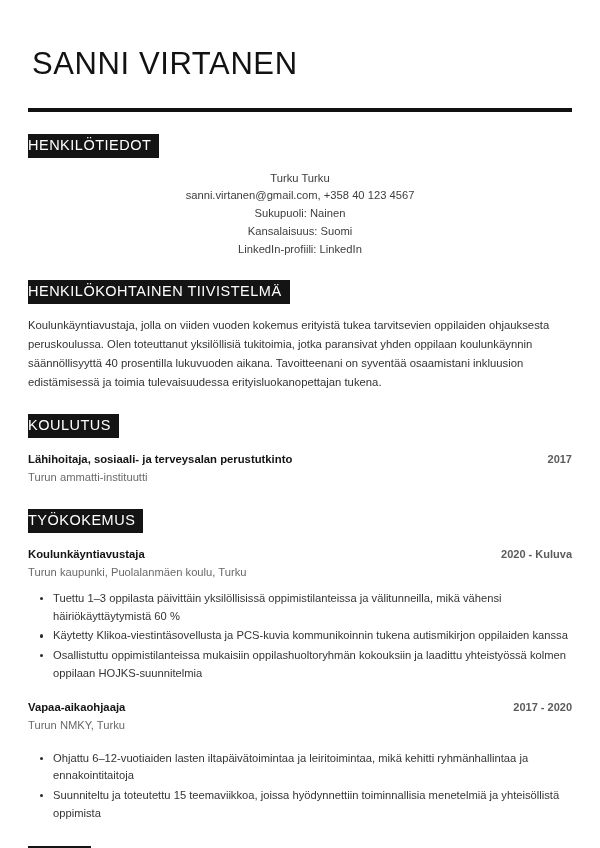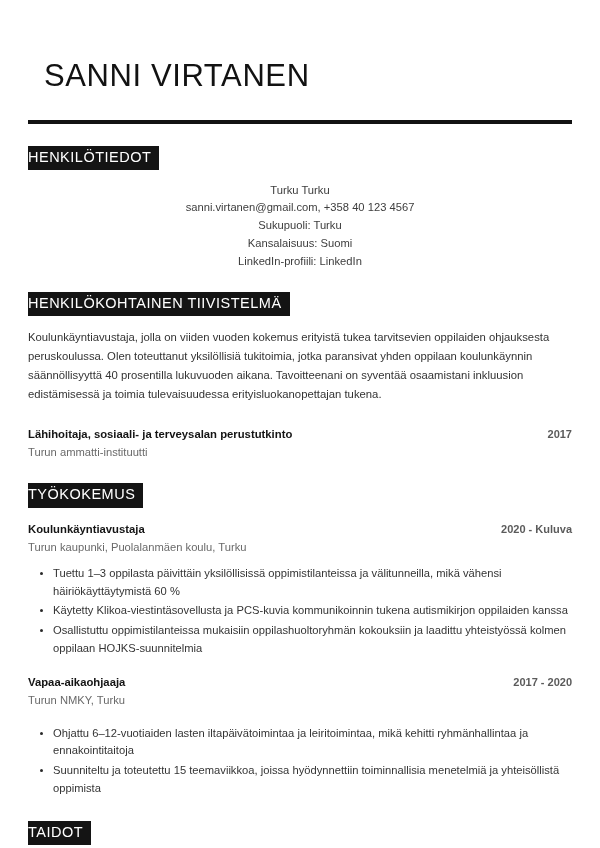--- a/index.html
+++ b/index.html
@@ -23,21 +23,21 @@
     top: 0;
     width: 544px;
   }
 
   
   .name {
     font-size: 31px;
     font-weight: 400;
     letter-spacing: 0.6px;
     color: #121212;
-    margin: 16px;
+    margin: 4px;
     padding-top: 42px;
     line-height: 1.15;
     white-space: nowrap;
   }
   .top-rule {
     height: 4px;
     background: #121212;
     margin-top: 26px;
     width: 100%;
   }
@@ -137,32 +137,33 @@
   <div class="content">
 
     <h1 class="name">SANNI VIRTANEN</h1>
     <div class="top-rule"></div>
 
     <div class="section">
       <span class="badge">HENKILÖTIEDOT</span>
       <div class="contact-block">
         <div class="contact-line">Turku Turku</div>
         <div class="contact-line">sanni.virtanen@gmail.com, +358 40 123 4567</div>
-        <div class="contact-line">Sukupuoli: Turku</div>
+        <div class="contact-line">Sukupuoli: Nainen</div>
         <div class="contact-line">Kansalaisuus: Suomi</div>
         <div class="contact-line">LinkedIn-profiili: LinkedIn</div>
       </div>
     </div>
 
     <div class="section">
       <span class="badge">HENKILÖKOHTAINEN TIIVISTELMÄ</span>
       <p class="summary-text">Koulunkäyntiavustaja, jolla on viiden vuoden kokemus erityistä tukea tarvitsevien oppilaiden ohjauksesta peruskoulussa. Olen toteuttanut yksilöllisiä tukitoimia, jotka paransivat yhden oppilaan koulunkäynnin säännöllisyyttä 40 prosentilla lukuvuoden aikana. Tavoitteenani on syventää osaamistani inkluusion edistämisessä ja toimia tulevaisuudessa erityisluokanopettajan tukena.</p>
     </div>
 
     <div class="section">
+      <span class="badge">KOULUTUS</span>
       <div class="entry">
         <div class="entry-head">
           <span class="entry-title">Lähihoitaja, sosiaali- ja terveysalan perustutkinto</span>
           <span class="entry-date">2017</span>
         </div>
         <div class="entry-sub">Turun ammatti-instituutti</div>
       </div>
     </div>
 
     <div class="section">

